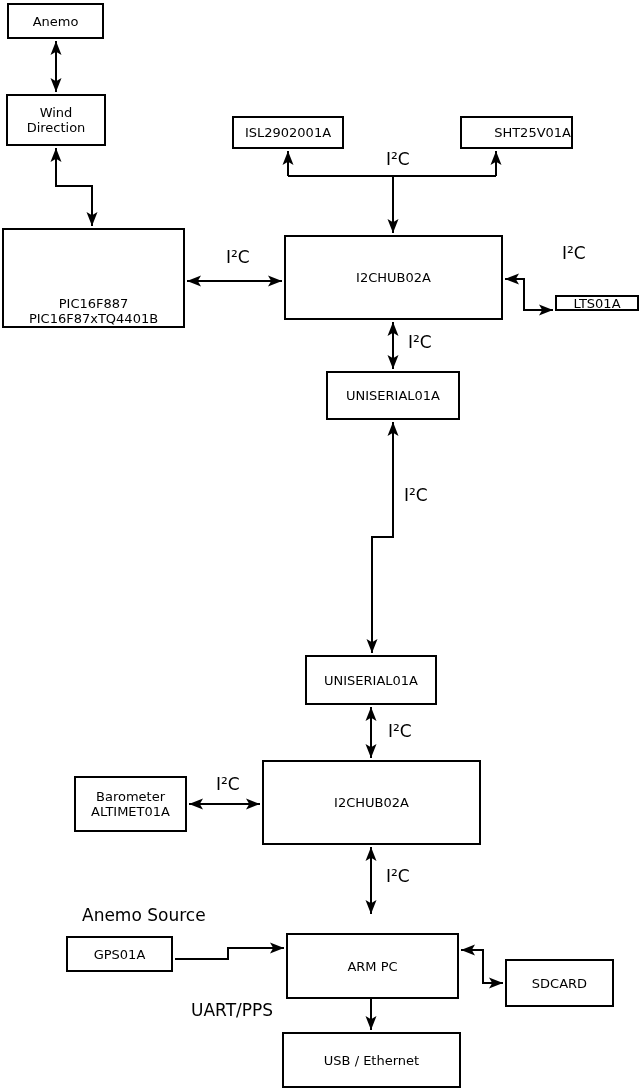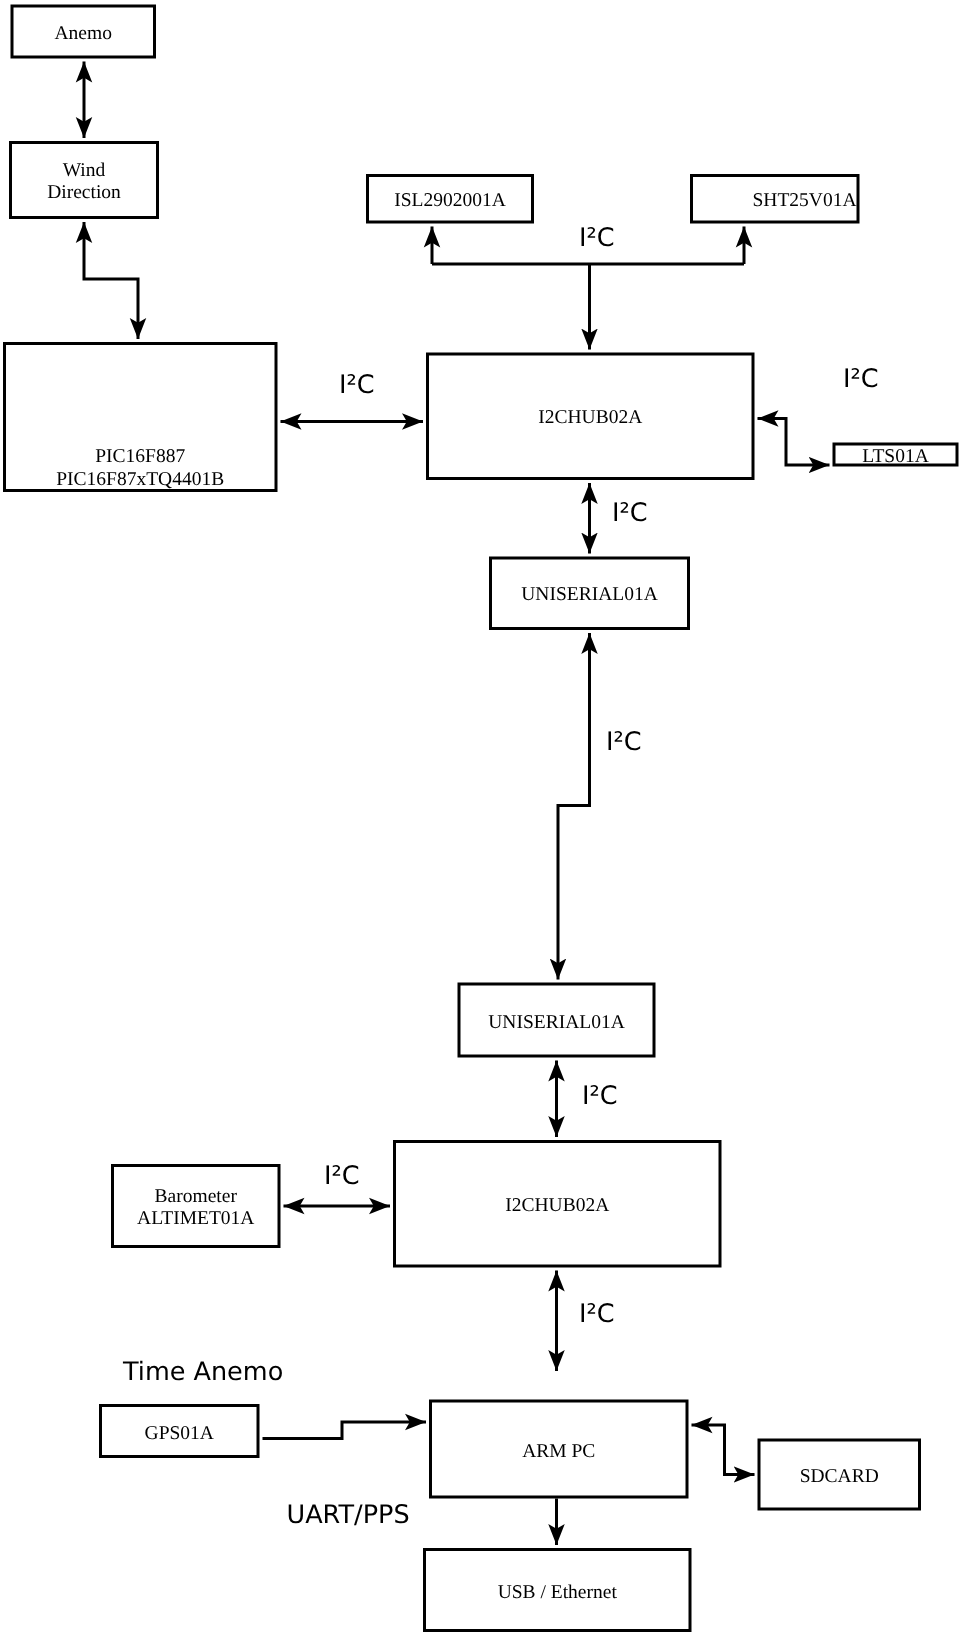--- a/index.html
+++ b/index.html
@@ -23,33 +23,32 @@
     border: 2px solid #000000;
     background: #ffffff;
     display: flex;
     flex-direction: column;
     align-items: center;
     justify-content: center;
     text-align: center;
     font-size: 13px;
     line-height: 15px;
     white-space: nowrap;
-    font-family: Liberation Serif, serif;
   }
   .edge-label {
     position: absolute;
     font-size: 17px;
     line-height: 15px;
     white-space: nowrap;
   }
   
   .n-anemo   { left: 7px;   top: 3px;    width: 97px;  height: 36px; }
   .n-wind    { left: 6px;   top: 94px;   width: 100px; height: 52px; text-align: center; }
   .n-pic     { left: 2px;   top: 228px;  width: 183px; height: 100px; justify-content: flex-end; }
-  .n-isl     { left: 244px; top: 116px;  width: 112px; height: 33px; }
+  .n-isl     { left: 232px; top: 116px;  width: 112px; height: 33px; }
   .n-sht     { left: 460px; top: 116px;  width: 113px; height: 33px; align-items: flex-end; }
   .n-hub1    { left: 284px; top: 235px;  width: 219px; height: 85px; }
   .n-lts     { left: 555px; top: 295px;  width: 84px;  height: 16px; }
   .n-uni1    { left: 326px; top: 371px;  width: 134px; height: 49px; }
   .n-uni2    { left: 305px; top: 655px;  width: 132px; height: 50px; }
   .n-hub2    { left: 262px; top: 760px;  width: 219px; height: 85px; }
   .n-baro    { left: 74px;  top: 776px;  width: 113px; height: 56px; }
   .n-armpc   { left: 286px; top: 916px;  width: 173px; height: 66px; margin-top: 17px; }
   .n-gps     { left: 66px;  top: 936px;  width: 107px; height: 36px; }
   .n-sdcard  { left: 505px; top: 959px;  width: 109px; height: 48px; }
@@ -161,16 +160,16 @@
   </div>
 
   <div class="edge-label l-i2c-top">I²C</div>
   <div class="edge-label l-i2c-pic-hub1">I²C</div>
   <div class="edge-label l-i2c-hub1-lts">I²C</div>
   <div class="edge-label l-i2c-hub1-uni">I²C</div>
   <div class="edge-label l-i2c-long">I²C</div>
   <div class="edge-label l-i2c-uni-hub2">I²C</div>
   <div class="edge-label l-i2c-baro">I²C</div>
   <div class="edge-label l-i2c-hub2-arm">I²C</div>
-  <div class="edge-label l-time-source">Time Anemo</div>
+  <div class="edge-label l-time-source">Anemo Source</div>
   <div class="edge-label l-uart-pps">UART/PPS</div>
 
 </div>
 
 </body></html>

